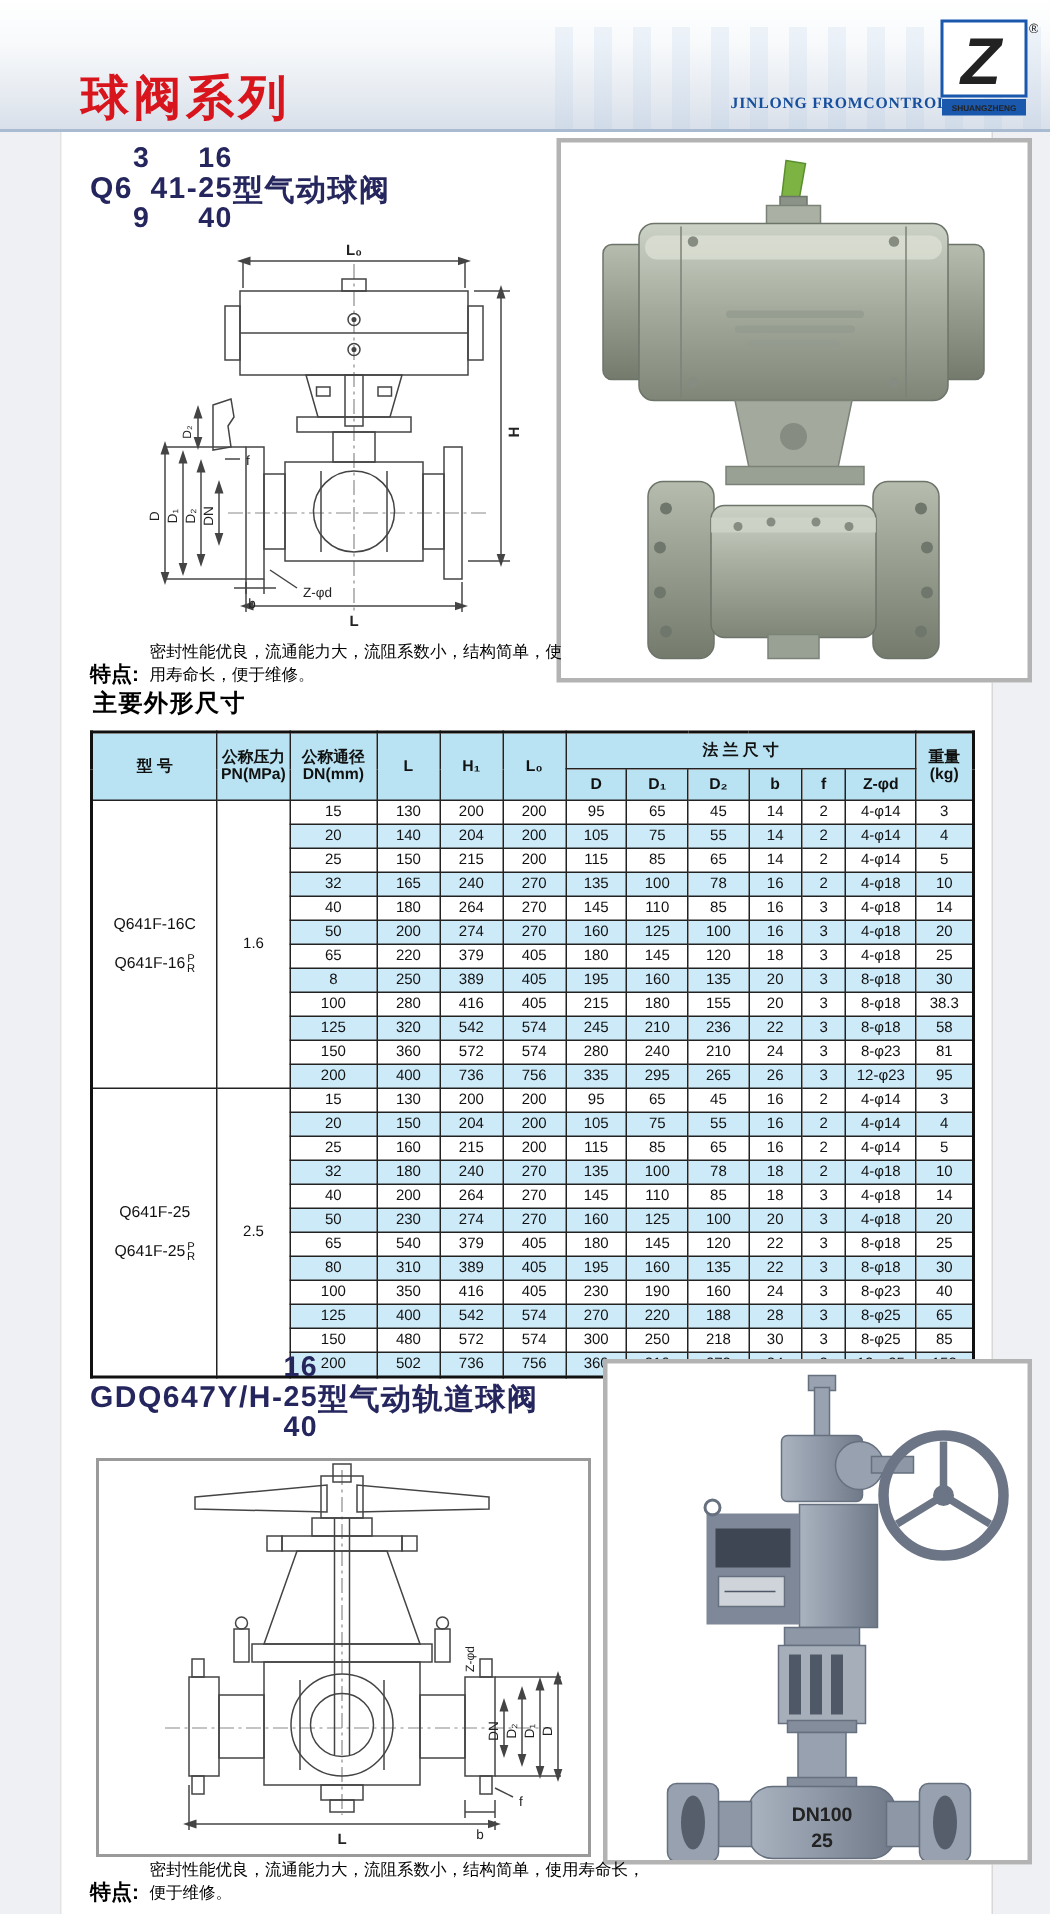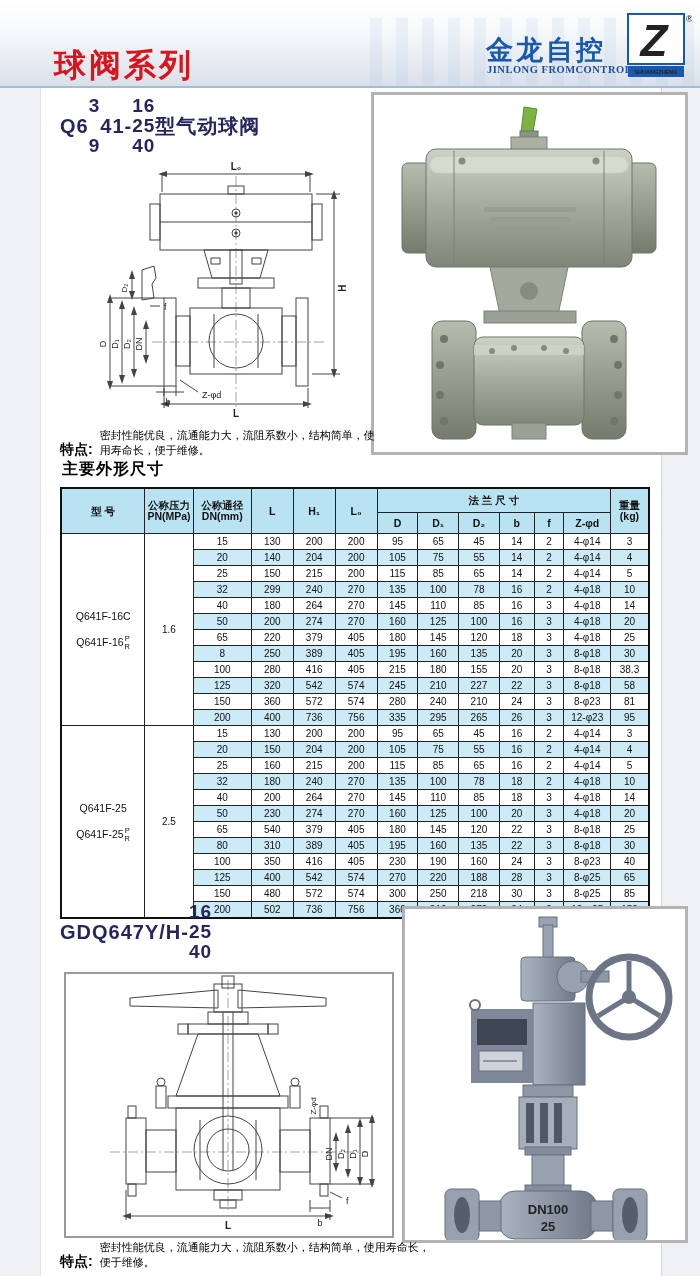--- a/index.html
+++ b/index.html
@@ -52,21 +52,20 @@
 </head>
 <body>
 
 <div class="page">
   <div class="content-bg"></div>
 
   <div class="banner">
     <div class="banner-deco"></div>
     <div class="page-title">球阀系列</div>
     <div class="logo">
-      <div class="logo-cn">金龙自控</div>
       <div class="logo-en">JINLONG FROMCONTROL</div>
       <div class="zmark">
         <svg width="66" height="68" viewBox="0 0 66 68">
           <rect x="2" y="2" width="56" height="50" fill="#ffffff" stroke="#1a58ad" stroke-width="2"></rect>
           <text x="28" y="44" font-size="44" font-style="italic" font-weight="bold" fill="#1a58ad" text-anchor="middle" font-family="Liberation Serif, serif">Z</text>
           <text x="60" y="10" font-size="9" fill="#1a58ad">®</text>
           <rect x="2" y="54" width="56" height="11" fill="#1a58ad"></rect>
           <text x="30" y="62" font-size="5.5" fill="#ffffff" text-anchor="middle" font-weight="bold">SHUANGZHENG</text>
         </svg>
       </div>
@@ -328,21 +327,21 @@
           <td>115</td>
           <td>85</td>
           <td>65</td>
           <td>14</td>
           <td>2</td>
           <td>4-φ14</td>
           <td>5</td>
         </tr>
         <tr class="alt">
           <td>32</td>
-          <td>299</td>
+          <td>165</td>
           <td>240</td>
           <td>270</td>
           <td>135</td>
           <td>100</td>
           <td>78</td>
           <td>16</td>
           <td>2</td>
           <td>4-φ18</td>
           <td>10</td>
         </tr>
@@ -411,21 +410,21 @@
           <td>8-φ18</td>
           <td>38.3</td>
         </tr>
         <tr class="alt">
           <td>125</td>
           <td>320</td>
           <td>542</td>
           <td>574</td>
           <td>245</td>
           <td>210</td>
-          <td>227</td>
+          <td>236</td>
           <td>22</td>
           <td>3</td>
           <td>8-φ18</td>
           <td>58</td>
         </tr>
         <tr>
           <td>150</td>
           <td>360</td>
           <td>572</td>
           <td>574</td>
@@ -617,20 +616,21 @@
       </tbody>
   </table>
 
   <div class="sec-title" id="title2">
       <span>GDQ647Y/H-</span>
       <span class="tstack">
         <span>16</span>
         <span>25</span>
         <span>40</span>
       </span>
+      <span>型气动轨道球阀</span>
     </div>
 
   <div class="drawing2">
     <svg width="322" height="258" viewBox="0 0 322 258">
       <g stroke="#8a8a8a" stroke-width="0.8" fill="none">
         <line x1="160" y1="6" x2="160" y2="236" stroke-dasharray="10 3 2 3"></line>
         <line x1="42" y1="178" x2="300" y2="178" stroke-dasharray="10 3 2 3"></line>
       </g>
       <g stroke="#444" stroke-width="1" fill="none">
 

